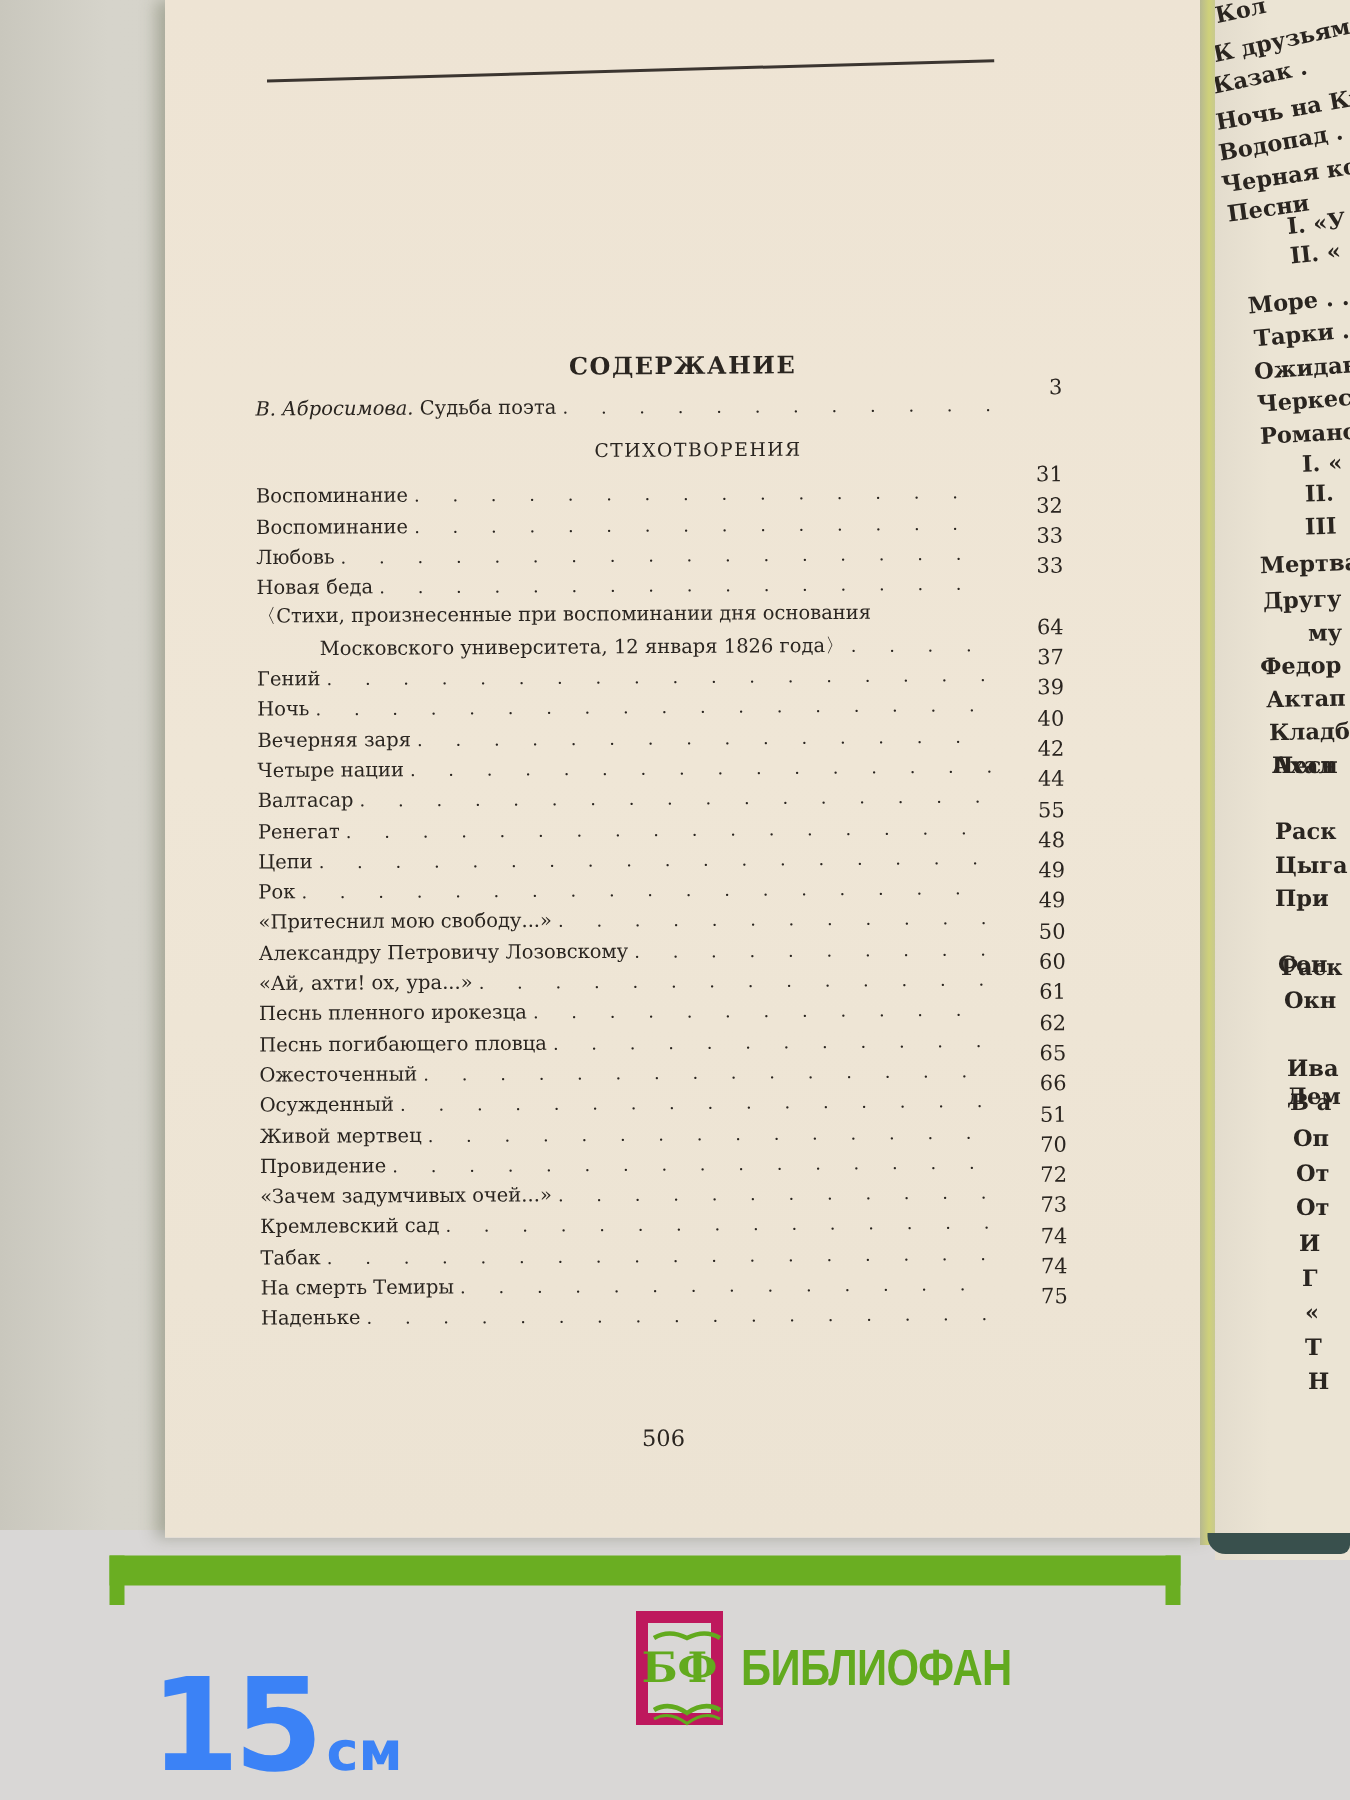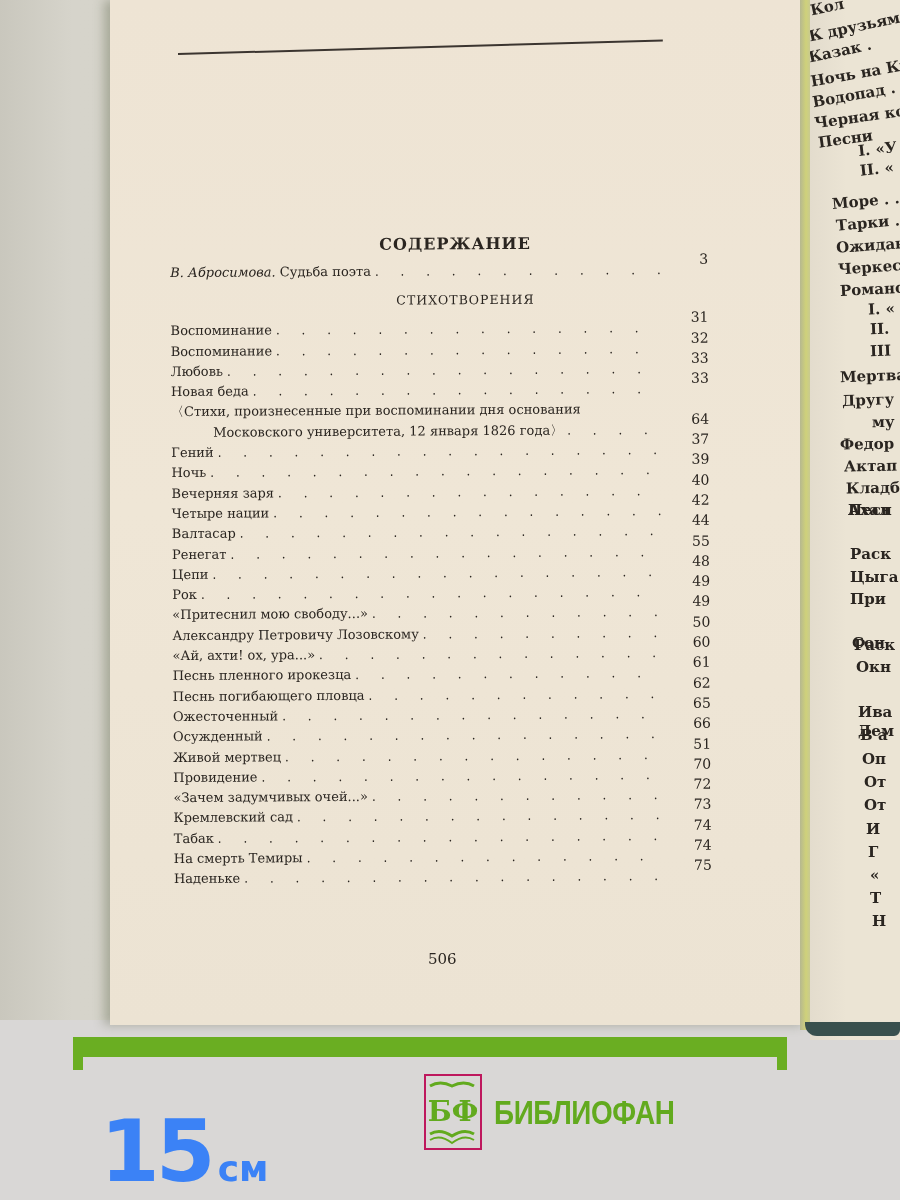--- a/index.html
+++ b/index.html
@@ -80,21 +80,21 @@
   .ruler-label {
     position: absolute; left: 100px; top: 1058px; color: #3b82f6;
     font-family: "DejaVu Sans", sans-serif; font-weight: bold; margin-top: 43px;
   }
   .ruler-label .big { font-size: 86px; letter-spacing: -4px; }
   .ruler-label .unit { font-size: 36px; margin-left: 6px; }
   .brand {
     position: absolute; left: 424px; top: 1074px; display: flex; align-items: center; color: #62aa1e;
   }
   .brand-logo {
-    width: 58px; height: 76px; border: 2px solid #be185d; box-sizing: border-box;
+    width: 58px; height: 76px; border: 8px solid #be185d; box-sizing: border-box;
     display: flex; align-items: center; justify-content: center; position: relative;
     font-family: "DejaVu Serif", serif; font-size: 28px; font-weight: bold;
   }
   .brand-logo svg { position: absolute; left: 0; top: 0; }
   .brand-name {
     margin-left: 12px; font-family: "Liberation Sans", sans-serif; font-weight: bold;
     font-size: 34px; transform: scaleX(0.82); transform-origin: left center; letter-spacing: -0.5px;
   }
 </style>
 </head>

